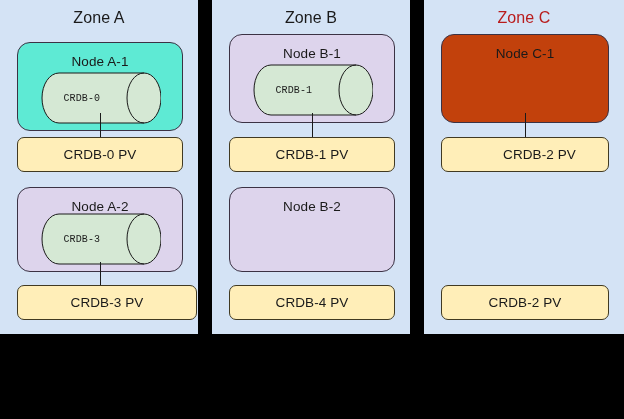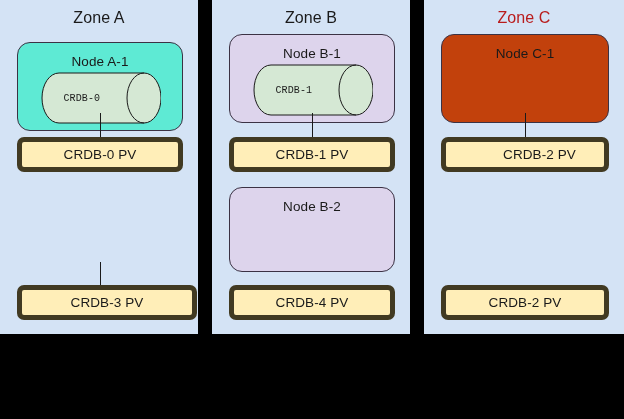--- a/index.html
+++ b/index.html
@@ -53,21 +53,21 @@
     right: 0;
     top: 11px;
     text-align: center;
     font-size: 13.5px;
     color: #1a1a1a;
     letter-spacing: 0.1px;
   }
   .pv {
     position: absolute;
     background: #ffeeb8;
-    border: 5px solid #14532d;
+    border: 1px solid #14532d;
     border-radius: 7px;
     box-sizing: border-box;
     display: flex;
     align-items: center;
     justify-content: center;
   }
   .pv-label {
     font-size: 13.5px;
     color: #1a1a1a;
     letter-spacing: 0.1px;
@@ -112,20 +112,30 @@
             <path d="M 18 1 L 103 1 A 17 25 0 0 1 103 51 L 18 51 A 17 25 0 0 1 18 1 Z" fill="#d5e8d4" stroke="#1a1a1a" stroke-width="1"></path>
             <path d="M 103 1 A 17 25 0 0 0 103 51" fill="none" stroke="#1a1a1a" stroke-width="1"></path>
           </svg>
           <div class="cyl-label" style="color: rgb(26, 26, 26);">CRDB-0</div>
         </div>
       </div>
       <div class="pv" style="left: 16px; top: 136px; width: 166px; height: 35px; background: rgb(255, 238, 184); border-color: rgb(65, 58, 34);">
         <div class="pv-label" style="color: rgb(26, 26, 26);">CRDB-0 PV</div>
       </div>
       <div class="connector" style="left: 99px; top: 112px; height: 24px; background: rgb(26, 26, 26);"></div>
+      <div class="node" style="left: 16px; top: 186px; width: 166px; height: 85px; background: rgb(221, 212, 236); border-color: rgb(59, 50, 68);">
+        <div class="node-title" style="color: rgb(26, 26, 26);">Node A-2</div>
+        <div class="cyl" style="left: 23px; top: 25px; width: 120px; height: 52px;">
+          <svg width="120" height="52" viewBox="0 0 120 52">
+            <path d="M 18 1 L 103 1 A 17 25 0 0 1 103 51 L 18 51 A 17 25 0 0 1 18 1 Z" fill="#d5e8d4" stroke="#1a1a1a" stroke-width="1"></path>
+            <path d="M 103 1 A 17 25 0 0 0 103 51" fill="none" stroke="#1a1a1a" stroke-width="1"></path>
+          </svg>
+          <div class="cyl-label" style="color: rgb(26, 26, 26);">CRDB-3</div>
+        </div>
+      </div>
       <div class="pv" style="left: 16px; top: 284px; width: 180px; height: 35px; background: rgb(255, 238, 184); border-color: rgb(65, 58, 34);">
         <div class="pv-label" style="color: rgb(26, 26, 26);">CRDB-3 PV</div>
       </div>
       <div class="connector" style="left: 99px; top: 261px; height: 23px; background: rgb(26, 26, 26);"></div>
     </div>
     <div class="zone" style="left: 212px; width: 198px; background: rgb(212, 227, 245); border-color: rgb(212, 227, 245);">
       <div class="zone-title" style="color: rgb(26, 26, 26);">Zone B</div>
       <div class="node" style="left: 16px; top: 33px; width: 166px; height: 89px; background: rgb(221, 212, 236); border-color: rgb(59, 50, 68);">
         <div class="node-title" style="color: rgb(26, 26, 26);">Node B-1</div>
         <div class="cyl" style="left: 23px; top: 29px; width: 120px; height: 52px;">

